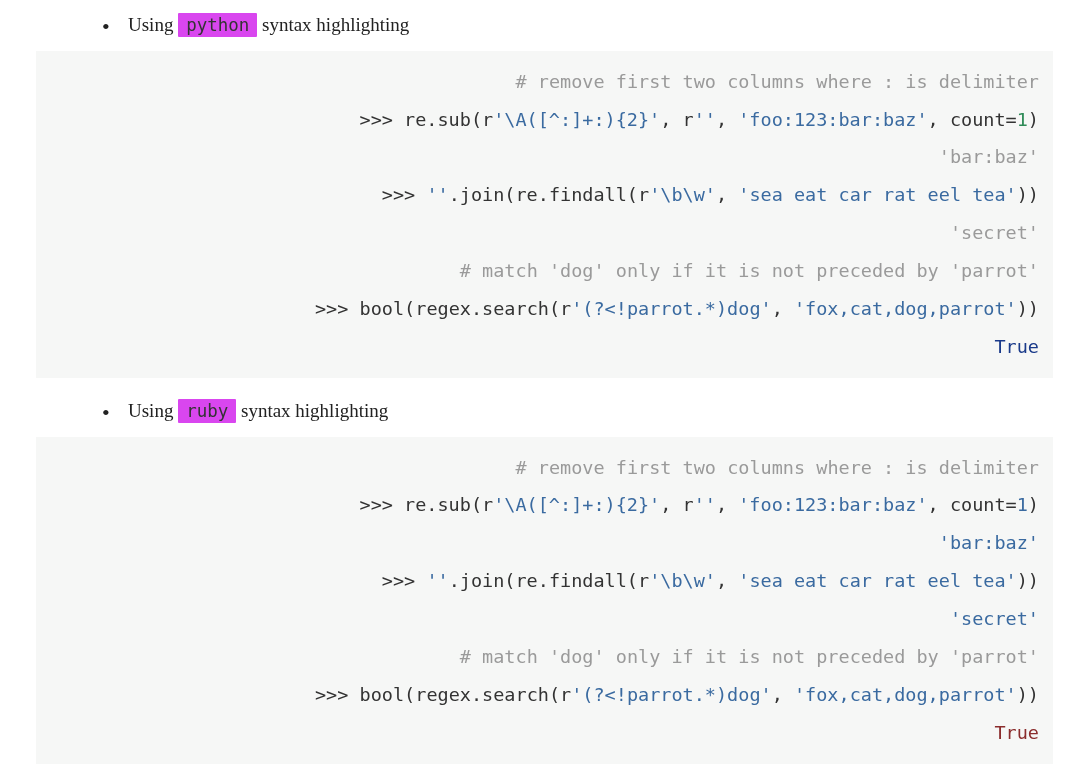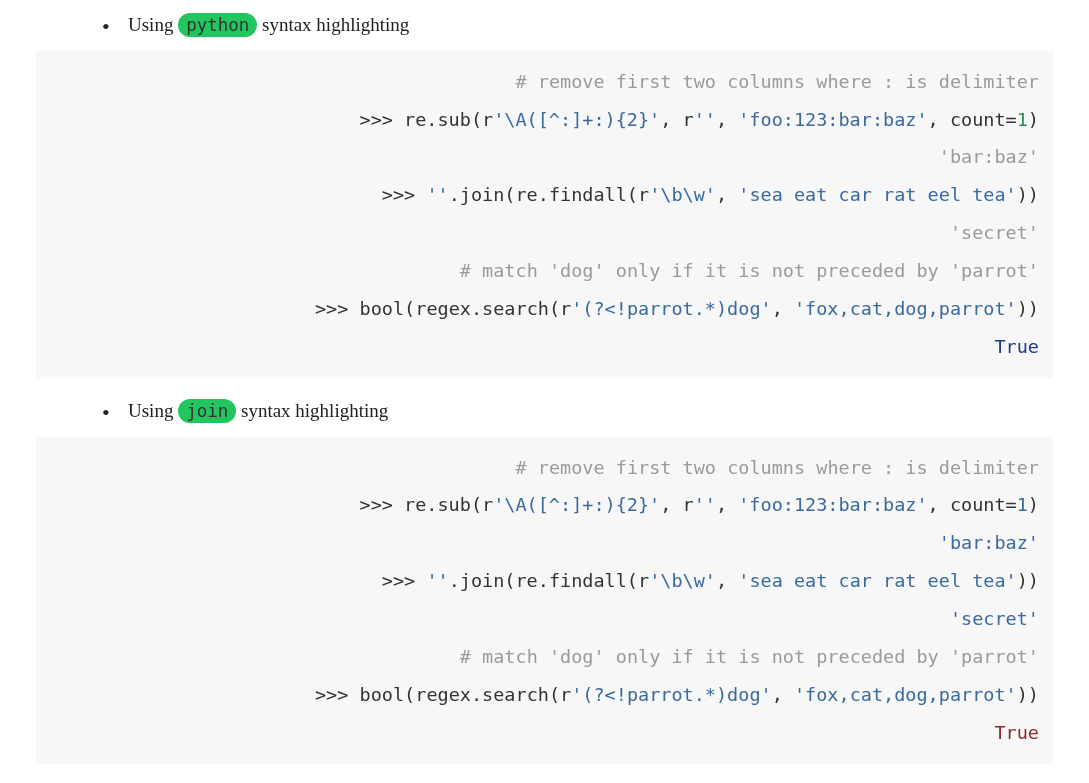--- a/index.html
+++ b/index.html
@@ -37,23 +37,23 @@
   
   ul.bullets > li {
     padding-left: 128px;
   }
   ul.bullets > li::before {
     left: 102px;
   }
   .inline-code {
     font-family: "DejaVu Sans Mono", Menlo, Consolas, monospace;
     font-size: 0.92em;
-    background: #22c55e;
+    background: #d946ef;
     padding: 2px 8px;
-    border-radius: 12px;
+    border-radius: 1px;
     color: #333;
   }
   .codeblock {
     background: #f6f7f6;
     margin: 8px 36px 20px 36px;
     padding: 12px 14px;
     font-family: "DejaVu Sans Mono", Menlo, Consolas, monospace;
     font-size: 18.5px;
     line-height: 2.05;
     color: #333;
@@ -106,21 +106,21 @@
 <span class="tok-out">'bar:baz'</span>
 <span class="tok-prompt">&gt;&gt;&gt; </span><span class="tok-str">''</span><span class="tok-func">.join(re.findall(</span><span class="tok-rawpre">r</span><span class="tok-str">'\b\w'</span><span class="tok-punct">, </span><span class="tok-str">'sea eat car rat eel tea'</span><span class="tok-punct">))</span>
 <span class="tok-out">'secret'</span>
 <span class="tok-comment"># match 'dog' only if it is not preceded by 'parrot'</span>
 <span class="tok-prompt">&gt;&gt;&gt; </span><span class="tok-builtin">bool</span><span class="tok-func">(regex.search(</span><span class="tok-rawpre">r</span><span class="tok-str">'(?&lt;!parrot.*)dog'</span><span class="tok-punct">, </span><span class="tok-str">'fox,cat,dog,parrot'</span><span class="tok-punct">))</span>
 <span class="tok-bool">True</span></div>
 
   <ul class="bullets">
     <li>
       <span>Using </span>
-      <span class="inline-code">join</span>
+      <span class="inline-code">ruby</span>
       <span> syntax highlighting</span>
     </li>
   </ul>
 
   <div class="codeblock rb"><span class="tok-comment"># remove first two columns where : is delimiter</span>
 <span class="tok-prompt">&gt;&gt;&gt; </span><span class="tok-func">re.sub(</span><span class="tok-rawpre">r</span><span class="tok-str">'\A([^:]+:){2}'</span><span class="tok-punct">, </span><span class="tok-rawpre">r</span><span class="tok-str">''</span><span class="tok-punct">, </span><span class="tok-str">'foo:123:bar:baz'</span><span class="tok-punct">, </span><span class="tok-kwarg">count</span><span class="tok-punct">=</span><span class="tok-num">1</span><span class="tok-punct">)</span>
 <span class="tok-out">'bar:baz'</span>
 <span class="tok-prompt">&gt;&gt;&gt; </span><span class="tok-str">''</span><span class="tok-func">.join(re.findall(</span><span class="tok-rawpre">r</span><span class="tok-str">'\b\w'</span><span class="tok-punct">, </span><span class="tok-str">'sea eat car rat eel tea'</span><span class="tok-punct">))</span>
 <span class="tok-out">'secret'</span>
 <span class="tok-comment"># match 'dog' only if it is not preceded by 'parrot'</span>

